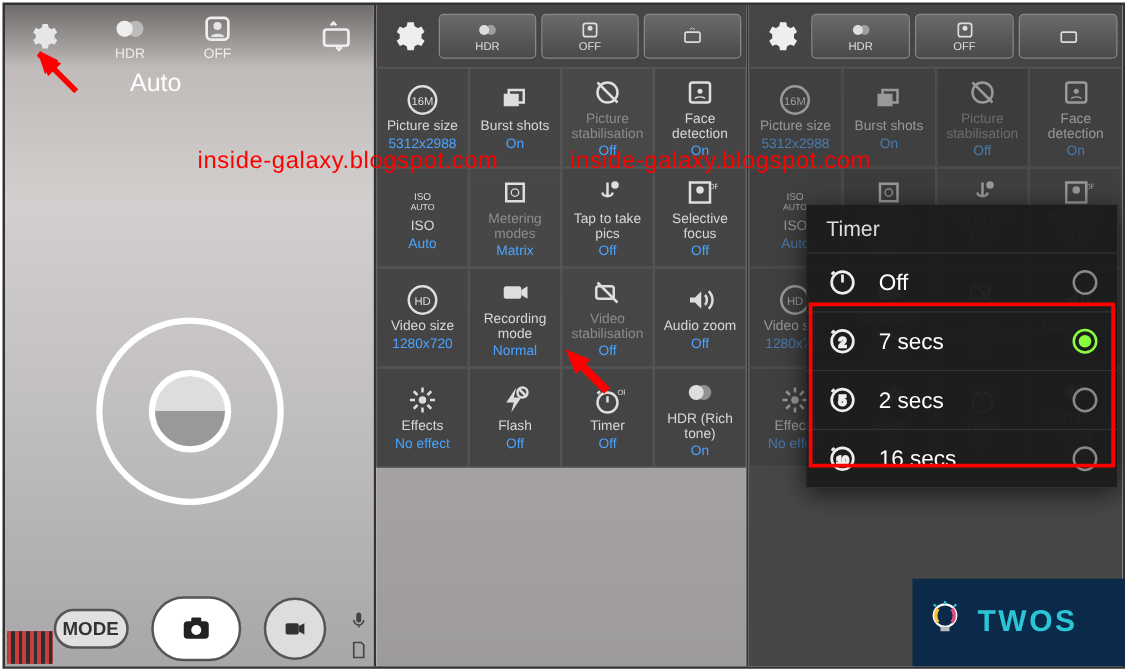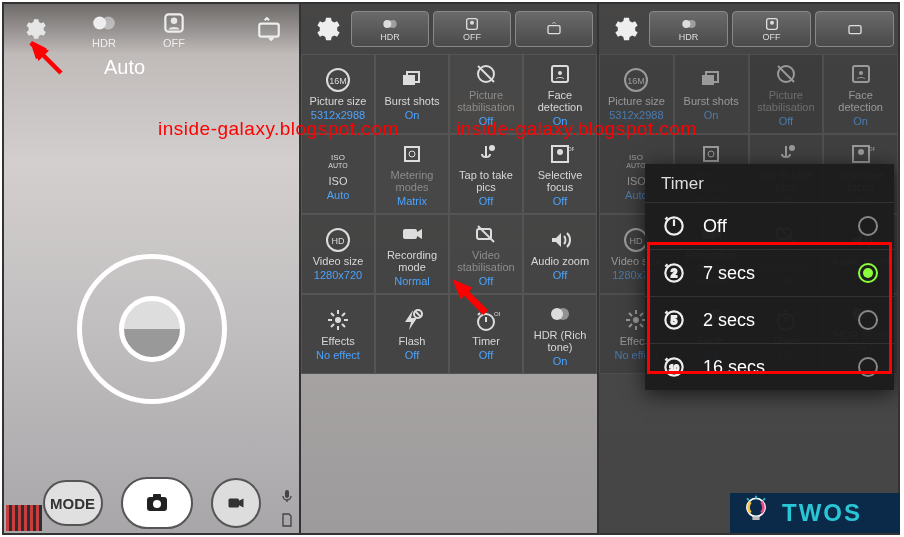--- a/index.html
+++ b/index.html
@@ -47,21 +47,21 @@
   .shutter .inner {
     width:66px; height:66px; border:5px solid #fff; border-radius:50%;
     background:linear-gradient(#ddd 0 50%, #999 50% 100%);
   }
   .bottombar {
     position:absolute; bottom:0; left:0; right:0; height:60px;
     display:flex; align-items:center; justify-content:center; gap:18px;
     padding:0 8px;
   }
   .pill {
-    height:46px; border-radius:23px; background:#fff; border:2px solid #555;
+    height:32px; border-radius:23px; background:#fff; border:2px solid #555;
     display:flex; align-items:center; justify-content:center;
     color:#333; font-size:15px; font-weight:600;
   }
   .pill.mode { width:60px; background:#eeeeeecc;}
   .pill.main { width:72px; height:52px; border-radius:26px; }
   .pill.main svg { width:30px; height:24px; fill:#222;}
   .pill.video { width:50px; height:50px; border-radius:25px; background:#ddd;}
   .pill.video svg { width:22px; height:18px; fill:#333;}
   .kbthumb { position:absolute; left:2px; bottom:2px; width:36px; height:26px; background:#222;
     background-image:repeating-linear-gradient(90deg,#c33 0 3px,#222 3px 6px),repeating-linear-gradient(0deg,#c33 0 3px,#222 3px 6px);
@@ -129,21 +129,21 @@
     border:3px solid #ff0000; pointer-events:none;
   }
 
   
   .wm { position:absolute; color:#ff0000; font-size:19px; font-family:Arial; letter-spacing:0.5px; white-space:nowrap; z-index:20; pointer-events:none;}
   .wm1 { left:158px; top:118px; }
   .wm2 { left:456px; top:118px; }
 
   
   .twos {
-    position:absolute; right:4px; bottom:4px; width:170px; height:40px;
+    position:absolute; right:4px; bottom:4px; width:170px; height:70px;
     background:#0b2a4a; display:flex; align-items:center; gap:8px;
     padding:0 8px; z-index:30;
   }
   .twos .bulb svg { width:36px;height:36px;}
   .twos .txt { color:#29c6d6; font-size:24px; font-weight:800; letter-spacing:2px;}
 
   
   .p3bgdim { position:absolute; left:0; right:0; top:50px; bottom:0; background:#3a3a3ae0;}
   .p3 .grid { opacity:0.55; }
 </style>

